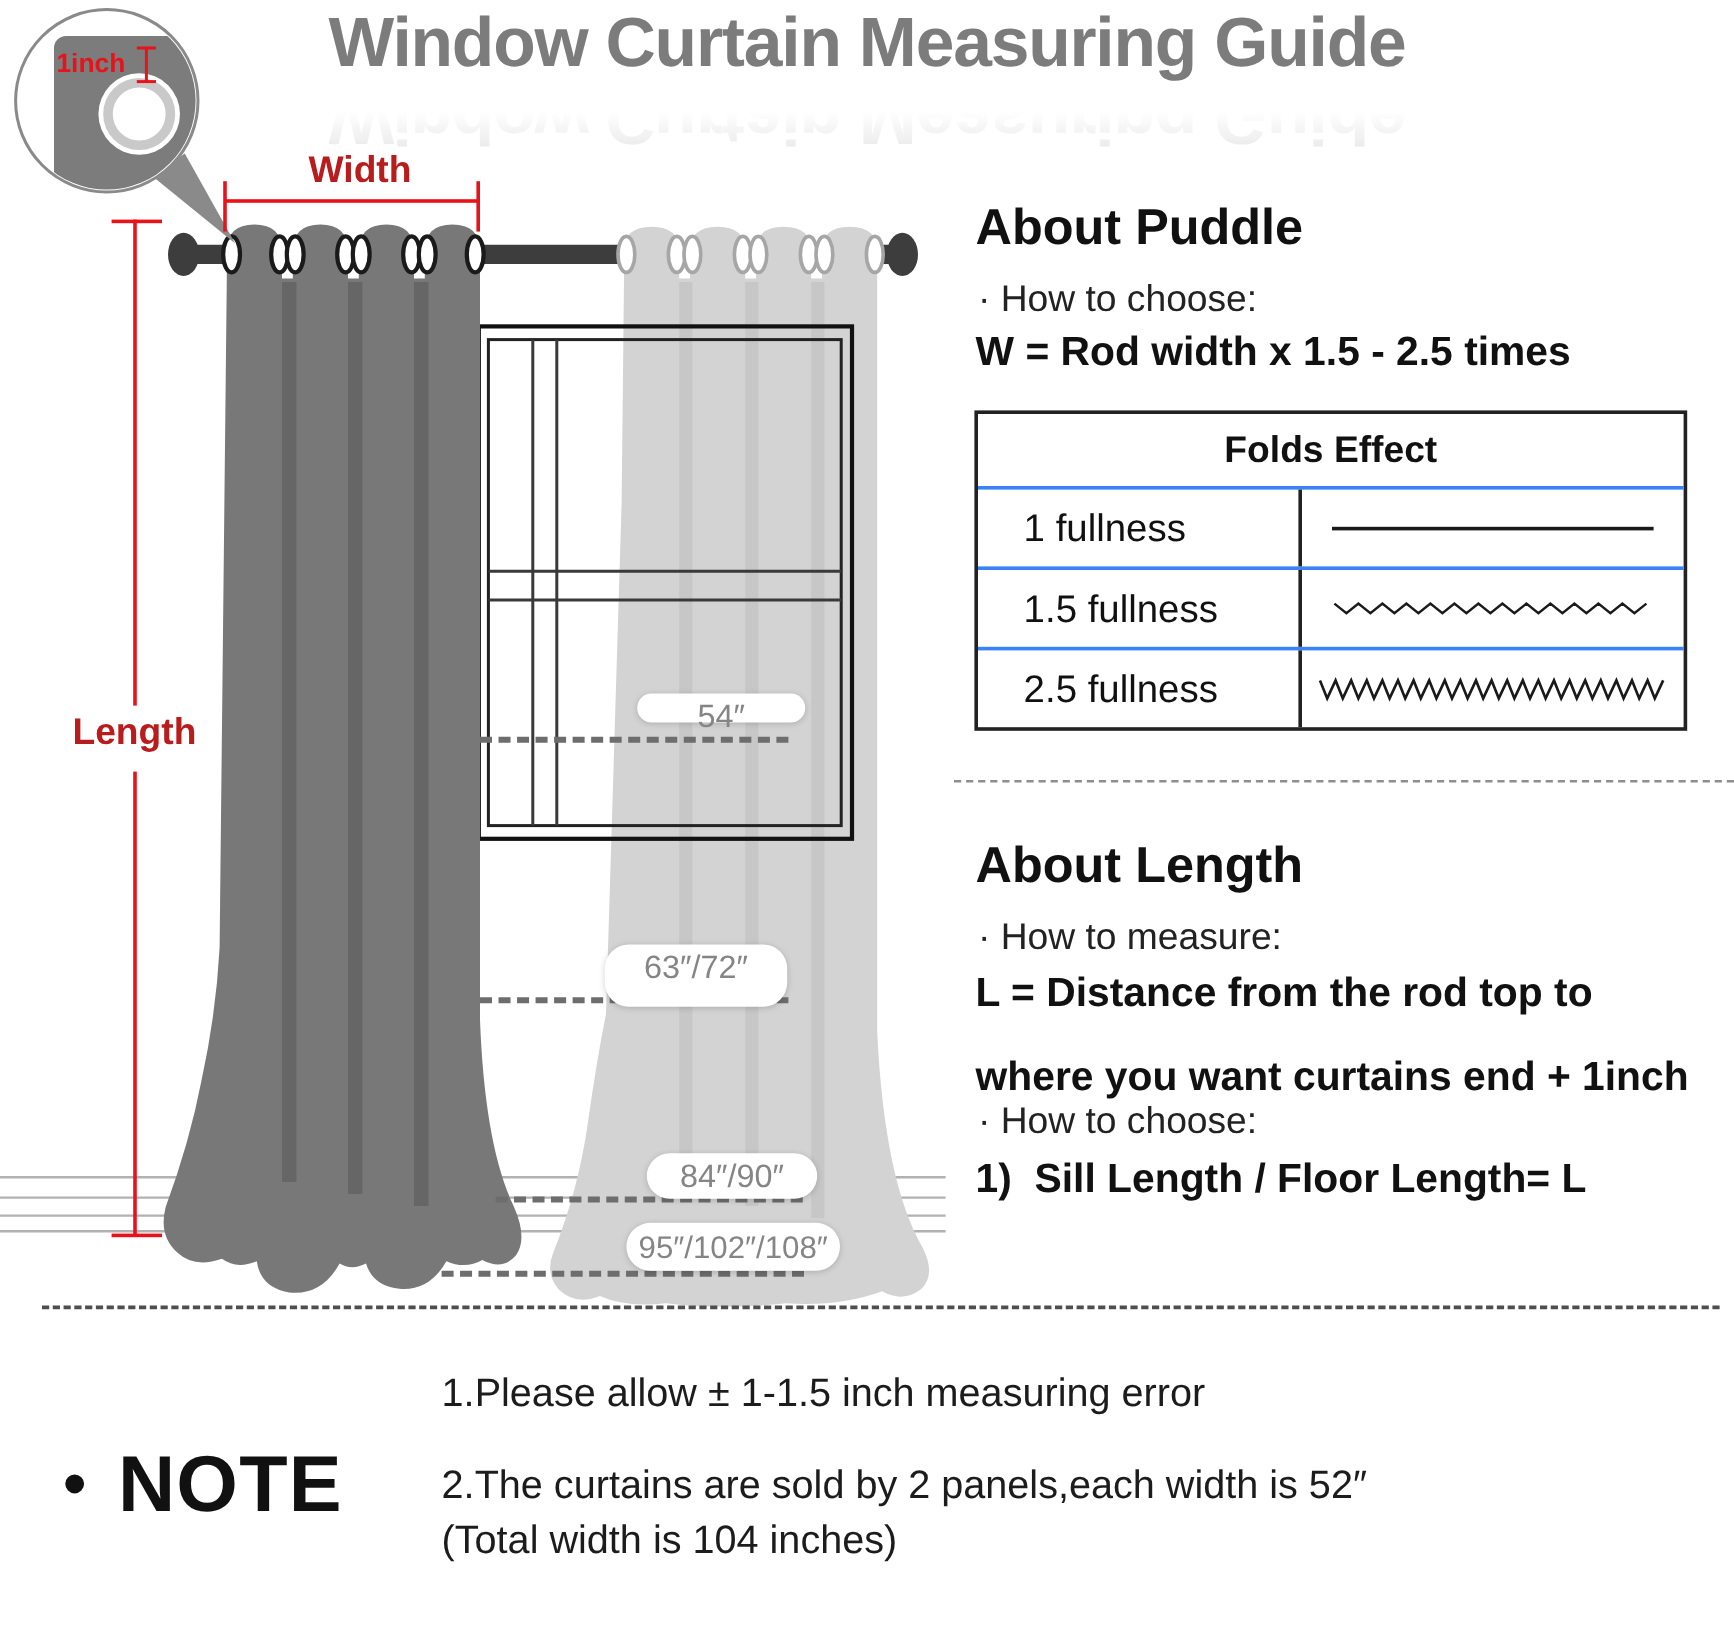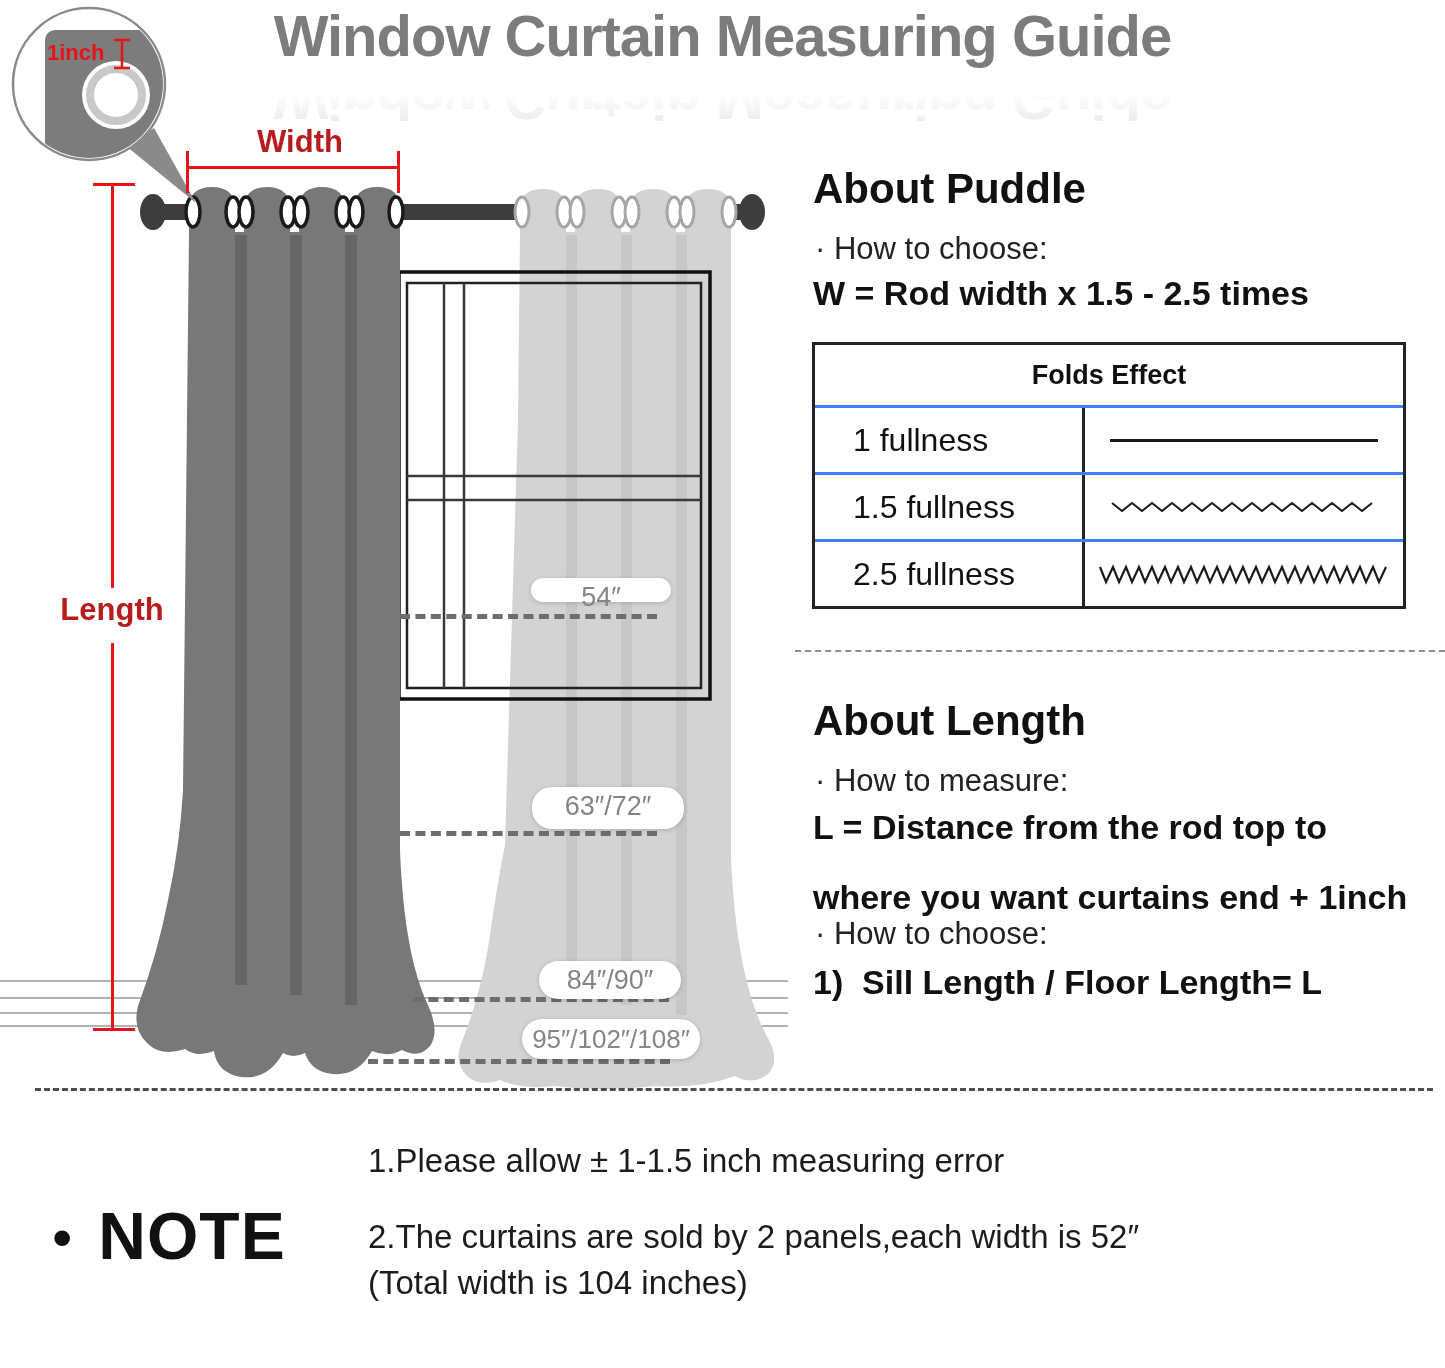--- a/index.html
+++ b/index.html
@@ -30,34 +30,34 @@
 
   
   .mdash{height:0;border-top:5px dashed #6d6d6d;}
   .dash54{left:400px;top:614px;width:257px;}
   .dash63{left:400px;top:831px;width:257px;}
   .dash84{left:413px;top:997px;width:256px;}
   .dash95{left:368px;top:1059px;width:302px;}
   .pill{background:#fff;border-radius:20px;color:#858585;text-align:center;
         box-shadow:0 1px 5px rgba(0,0,0,.18);font-size:27px;}
   .pill54{left:531px;top:578px;width:140px;height:24px;line-height:38px;}
-  .pill63{left:532px;top:787px;width:152px;height:42px;line-height:38px;text-align:center;}
+  .pill63{left:504px;top:787px;width:152px;height:52px;line-height:38px;text-align:center;}
   .pill84{left:539px;top:961px;width:142px;height:38px;line-height:38px;}
   .pill95{left:522px;top:1019px;width:178px;height:40px;line-height:40px;font-size:26px;}
 
   
   .h-sec{font-size:42px;font-weight:600;color:#111;}
   .aw-head{left:813px;top:165px;}
   .body-line{font-size:31px;color:#222;}
   .aw-choose{left:815px;top:231px;}
   .formula{font-size:34px;font-weight:600;color:#111;white-space:pre;}
   .aw-formula{left:813px;top:274px;}
 
   .folds-table{left:812px;top:342px;width:588px;border:3px solid #222;background:#fff;}
-  .ft-header{height:60px;line-height:60px;text-align:center;font-size:27px;font-weight:600;color:#111;}
+  .ft-header{height:60px;line-height:60px;text-align:center;font-size:31px;font-weight:600;color:#111;}
   .ft-row{display:flex;height:64px;border-top:3px solid #3b82f6;}
   .ft-label{width:270px;border-right:3px solid #222;display:flex;align-items:center;
             padding-left:38px;font-size:32px;color:#111;box-sizing:border-box;}
   .ft-effect{flex:1;display:flex;align-items:center;justify-content:center;}
   .fold-straight{width:268px;height:3px;background:#1a1a1a;}
 
   .sep-a{left:795px;top:650px;width:650px;height:0;border-top:2px dashed #8e8e8e;}
   .al-head{left:813px;top:697px;}
   .al-measure{left:815px;top:763px;}
   .al-l1{left:813px;top:808px;}

